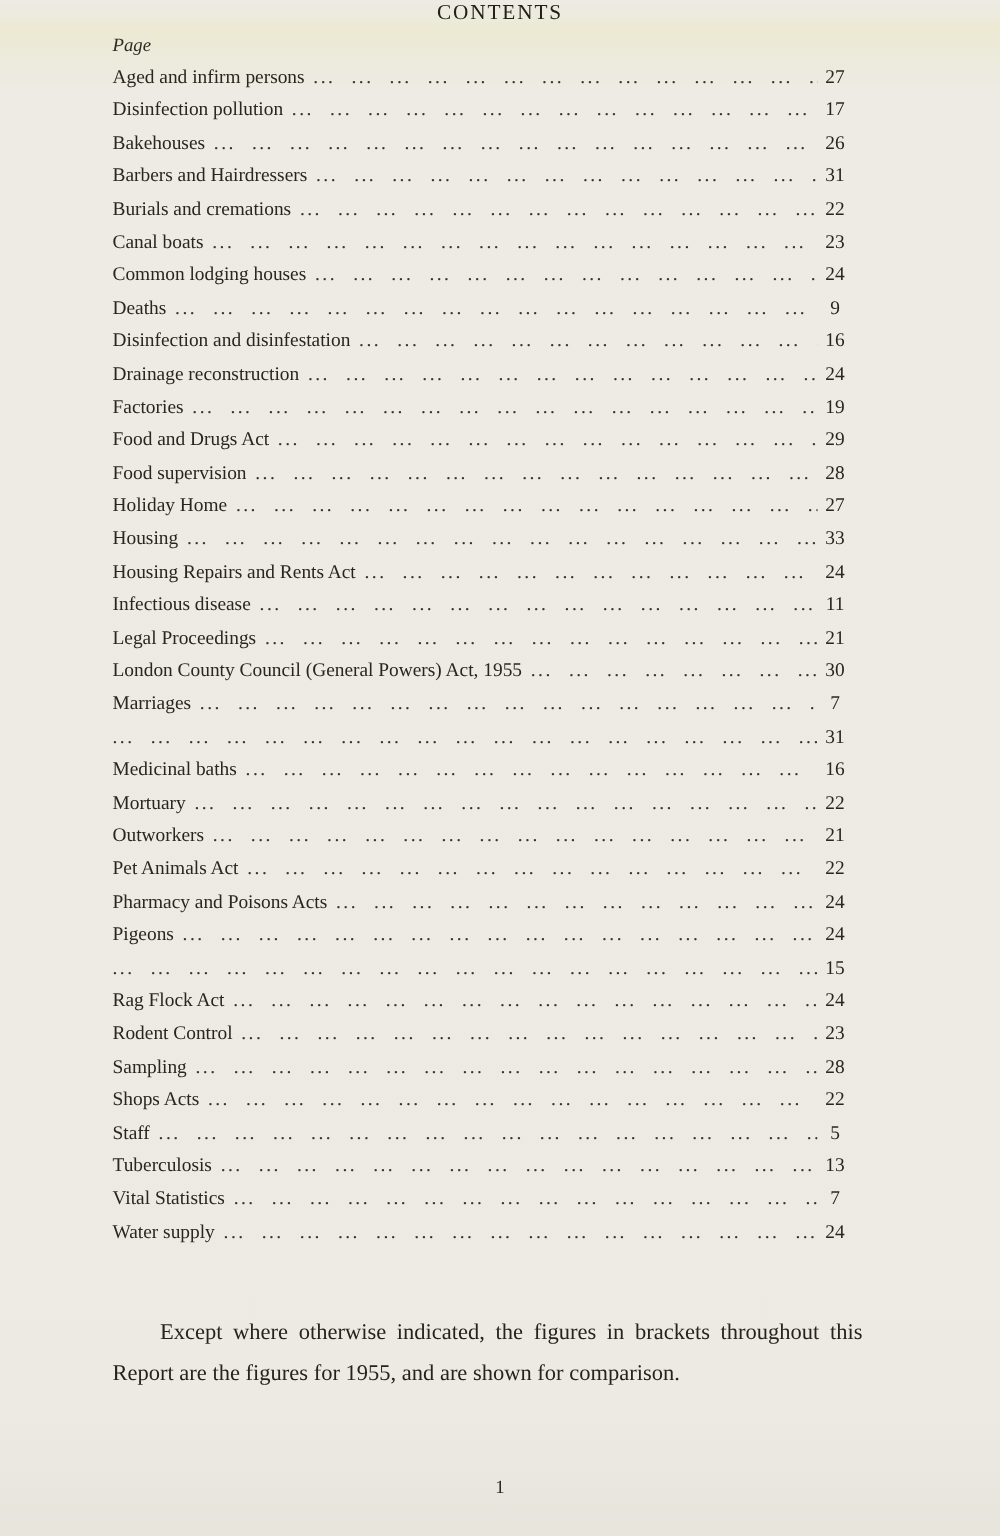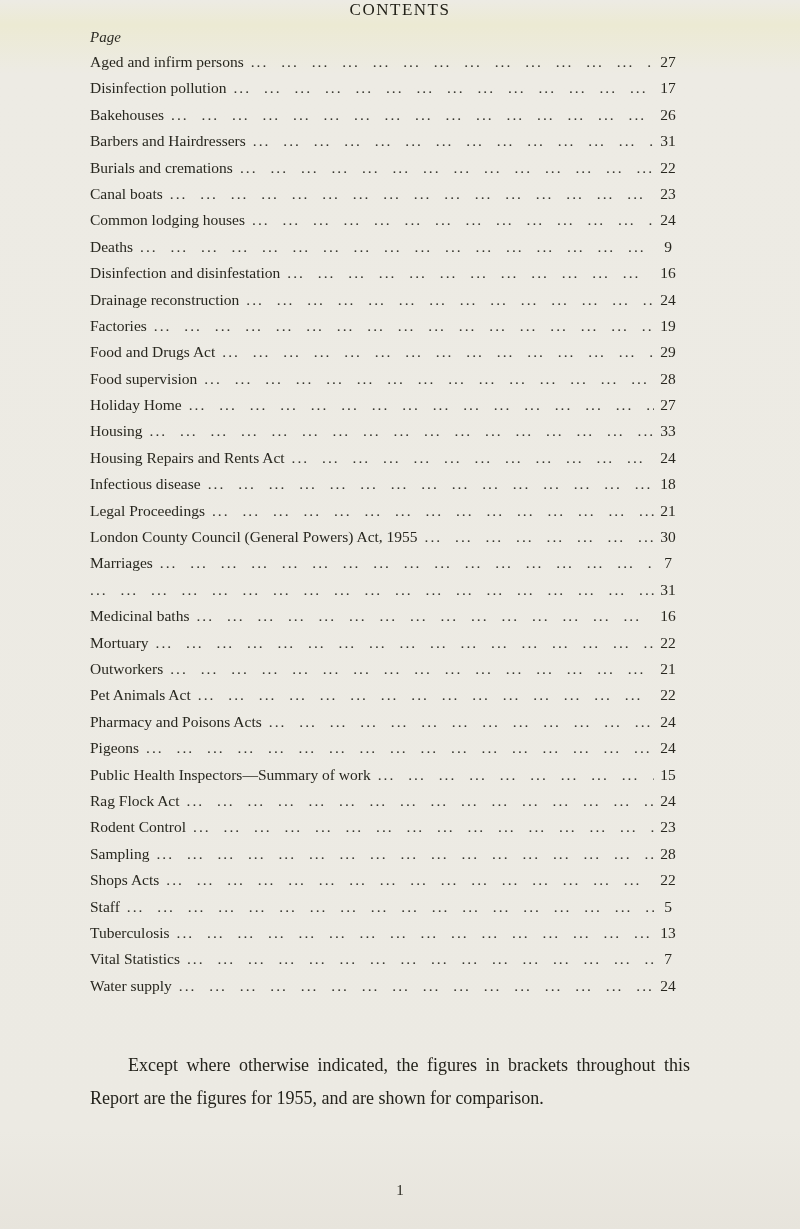--- a/index.html
+++ b/index.html
@@ -172,21 +172,21 @@
           <span class="toc-page">33</span>
         </div>
         <div class="toc-row">
           <span class="toc-label">Housing Repairs and Rents Act</span>
           <span class="toc-leader">... ... ... ... ... ... ... ... ... ... ... ... ... ... ... ... ... ... ... ... ... ... ... ... </span>
           <span class="toc-page">24</span>
         </div>
         <div class="toc-row">
           <span class="toc-label">Infectious disease</span>
           <span class="toc-leader">... ... ... ... ... ... ... ... ... ... ... ... ... ... ... ... ... ... ... ... ... ... ... ... </span>
-          <span class="toc-page">18</span>
+          <span class="toc-page">11</span>
         </div>
         <div class="toc-row">
           <span class="toc-label">Legal Proceedings</span>
           <span class="toc-leader">... ... ... ... ... ... ... ... ... ... ... ... ... ... ... ... ... ... ... ... ... ... ... ... </span>
           <span class="toc-page">21</span>
         </div>
         <div class="toc-row">
           <span class="toc-label">London County Council (General Powers) Act, 1955</span>
           <span class="toc-leader">... ... ... ... ... ... ... ... ... ... ... ... ... ... ... ... ... ... ... ... ... ... ... ... </span>
           <span class="toc-page">30</span>
@@ -224,21 +224,20 @@
           <span class="toc-label">Pharmacy and Poisons Acts</span>
           <span class="toc-leader">... ... ... ... ... ... ... ... ... ... ... ... ... ... ... ... ... ... ... ... ... ... ... ... </span>
           <span class="toc-page">24</span>
         </div>
         <div class="toc-row">
           <span class="toc-label">Pigeons</span>
           <span class="toc-leader">... ... ... ... ... ... ... ... ... ... ... ... ... ... ... ... ... ... ... ... ... ... ... ... </span>
           <span class="toc-page">24</span>
         </div>
         <div class="toc-row">
-          <span class="toc-label">Public Health Inspectors—Summary of work</span>
           <span class="toc-leader">... ... ... ... ... ... ... ... ... ... ... ... ... ... ... ... ... ... ... ... ... ... ... ... </span>
           <span class="toc-page">15</span>
         </div>
         <div class="toc-row">
           <span class="toc-label">Rag Flock Act</span>
           <span class="toc-leader">... ... ... ... ... ... ... ... ... ... ... ... ... ... ... ... ... ... ... ... ... ... ... ... </span>
           <span class="toc-page">24</span>
         </div>
         <div class="toc-row">
           <span class="toc-label">Rodent Control</span>

